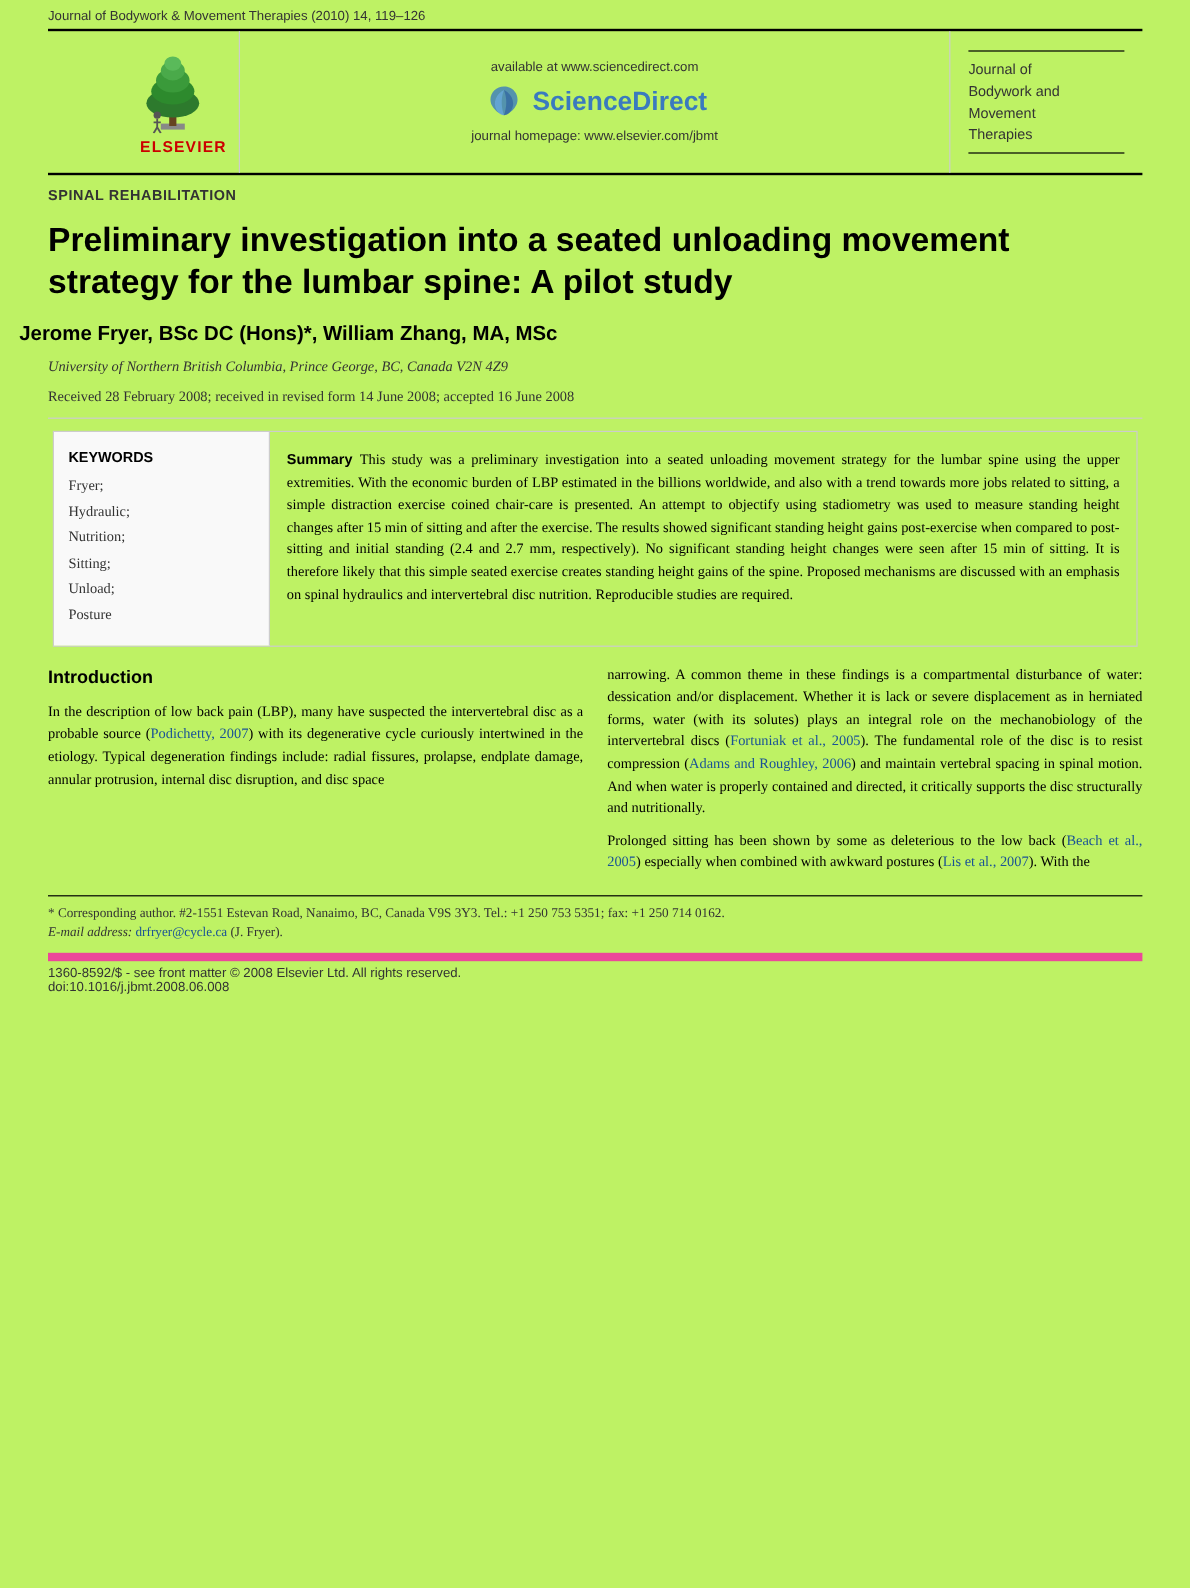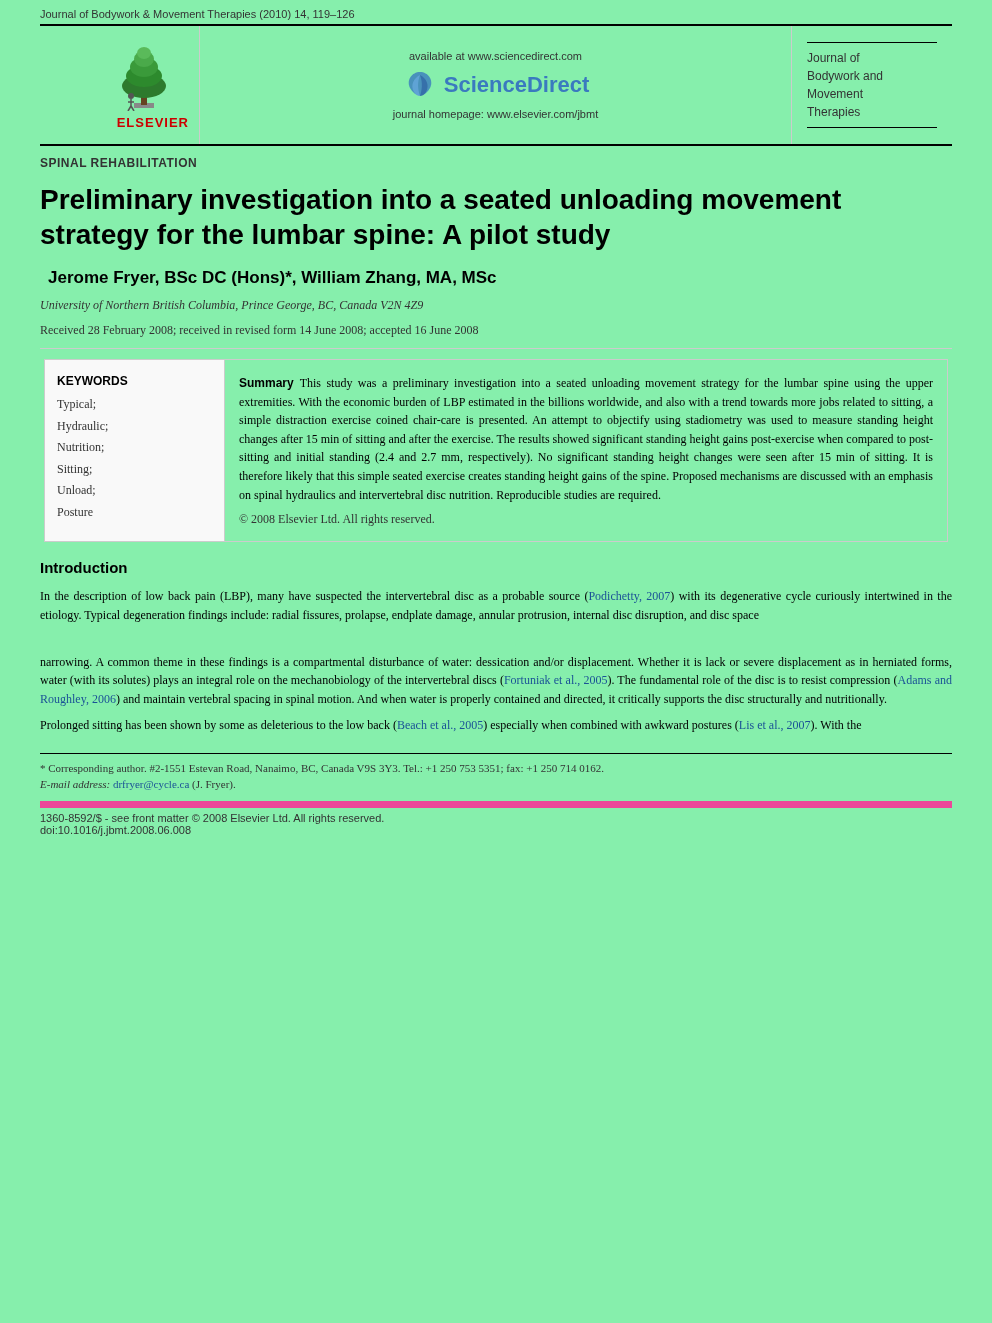--- a/index.html
+++ b/index.html
@@ -7,21 +7,21 @@
       background: #fff;
       font-family: 'Times New Roman', Times, serif;
       font-size: 13px;
       color: #000;
       width: 992px;
       min-height: 1323px;
     }
     .page {
       width: 992px;
       min-height: 1323px;
-      background: #86efac;
+      background: #bef264;
       padding: 0;
     }
     
     .top-bar {
       padding: 8px 40px 4px 40px;
       font-size: 11px;
       color: #333;
       font-family: Arial, sans-serif;
     }
     
@@ -121,21 +121,21 @@
     .main-title {
       padding: 8px 40px 10px 40px;
       font-size: 28px;
       font-weight: bold;
       font-family: Arial, sans-serif;
       line-height: 1.25;
       color: #000;
     }
     
     .authors {
-      padding: 6px 40px 6px 48px;
+      padding: 6px 40px 6px 16px;
       font-size: 17px;
       font-weight: bold;
       font-family: Arial, sans-serif;
       color: #000;
     }
     
     .affiliation {
       padding: 4px 40px 4px 40px;
       font-size: 12px;
       font-style: italic;
@@ -193,21 +193,20 @@
     .copyright-text {
       font-size: 12px;
       color: #333;
       margin-top: 8px;
     }
     
     .two-col {
       display: flex;
       gap: 20px;
       margin: 14px 40px 0 40px;
-      flex-direction: column;
     }
     .col-left, .col-right {
       flex: 1;
       font-size: 12px;
       line-height: 1.55;
       color: #000;
       text-align: justify;
     }
     .intro-heading {
       font-size: 15px;
@@ -313,33 +312,32 @@
   </div>
 
   <div class="affiliation">University of Northern British Columbia, Prince George, BC, Canada V2N 4Z9</div>
 
   <div class="received-line">Received 28 February 2008; received in revised form 14 June 2008; accepted 16 June 2008</div>
 
   <div class="abstract-section">
     <div class="keywords-col">
       <div class="keywords-title">KEYWORDS</div>
       <div class="keywords-list">
-        <div>Typical;</div>
+        <div>Fryer;</div>
         <div>Hydraulic;</div>
         <div>Nutrition;</div>
         <div>Sitting;</div>
         <div>Unload;</div>
         <div>Posture</div>
       </div>
     </div>
     <div class="summary-col">
       <div class="summary-text">
         <span class="summary-label">Summary</span><span>This study was a preliminary investigation into a seated unloading movement strategy for the lumbar spine using the upper extremities. With the economic burden of LBP estimated in the billions worldwide, and also with a trend towards more jobs related to sitting, a simple distraction exercise coined chair-care is presented. An attempt to objectify using stadiometry was used to measure standing height changes after 15 min of sitting and after the exercise. The results showed significant standing height gains post-exercise when compared to post-sitting and initial standing (2.4 and 2.7 mm, respectively). No significant standing height changes were seen after 15 min of sitting. It is therefore likely that this simple seated exercise creates standing height gains of the spine. Proposed mechanisms are discussed with an emphasis on spinal hydraulics and intervertebral disc nutrition. Reproducible studies are required.</span>
       </div>
-      <div class="copyright-text">© 2008 Elsevier Ltd. All rights reserved.</div>
     </div>
   </div>
 
   <div class="two-col">
 
     <div class="col-left">
       <div class="intro-heading">Introduction</div>
       <div class="body-para">
         <span>In the description of low back pain (LBP), many have suspected the intervertebral disc as a probable source (<span class="ref-link">Podichetty, 2007</span>) with its degenerative cycle curiously intertwined in the etiology. Typical degeneration findings include: radial fissures, prolapse, endplate damage, annular protrusion, internal disc disruption, and disc space</span>
       </div>

